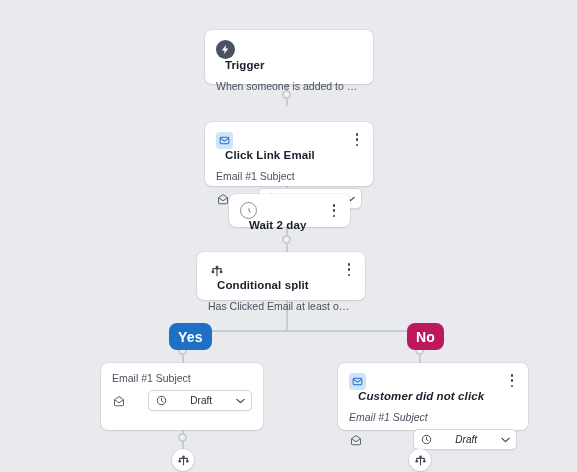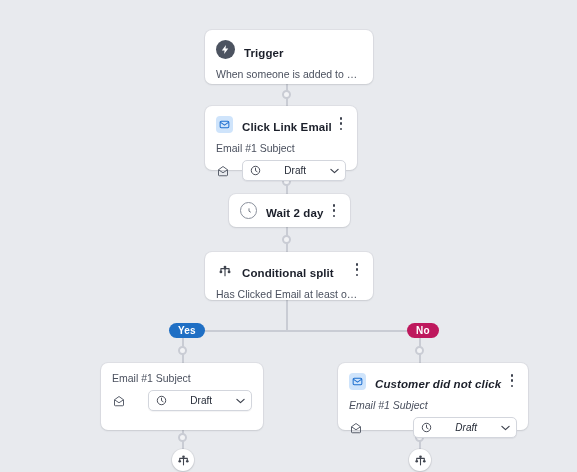--- a/index.html
+++ b/index.html
@@ -37,23 +37,24 @@
 
   
   .card {
     position: absolute;
     background: #ffffff;
     border-radius: 7px;
     box-shadow: 0 1px 2px rgba(20,25,40,.10), 0 0 0 1px rgba(20,25,40,.045);
   }
   .card-head {
     display: flex;
-    align-items: flex-end;
+    align-items: flex-start;
     padding: 10px 11px 0 11px;
     position: relative;
+    flex-direction: column;
   }
   .card-title {
     font-size: 11.5px;
     font-weight: bold;
     color: #1b1f2a;
     letter-spacing: .1px;
     margin-left: 9px;
   }
   .card-sub {
     font-size: 10.5px;
@@ -135,26 +136,26 @@
     color: #242a36;
   }
   .chev {
     width: 9px; height: 6px;
     margin-left: 2px;
   }
 
   
   .pill {
     position: absolute;
-    height: 15px;
+    height: 27px;
     border-radius: 8px;
     display: flex;
     align-items: center;
     justify-content: center;
-    font-size: 10px;
+    font-size: 14px;
     font-weight: bold;
     color: #fff;
     padding: 1px 9px;
     letter-spacing: .2px;
   }
   .pill-yes { background: #1f6fc4; }
   .pill-no  { background: #be185d; }
 
   
   .endnode {
@@ -200,21 +201,21 @@
       <span class="ic-trigger">
         <svg width="11" height="11" viewBox="0 0 24 24" aria-hidden="true">
           <path d="M13 2L4 14h6l-1 8 9-12h-6l1-8z" fill="#ffffff"></path>
         </svg>
       </span>
       <span class="card-title">Trigger</span>
     </div>
     <div class="card-sub">When someone is added to Newsletter</div>
   </div>
 
-  <div class="card" style="left:205px; top:106px; width:152px; height:64px;">
+  <div class="card" style="left:205px; top:122px; width:168px; height:64px;">
     <div class="card-head">
       <span class="ic-mail">
         <svg width="11" height="11" viewBox="0 0 24 24" aria-hidden="true">
           <rect x="2.5" y="5" width="19" height="14" rx="2.5" fill="none" stroke="#1d6fd0" stroke-width="2.2"></rect>
           <path d="M3.5 7.5l8.5 6 8.5-6" fill="none" stroke="#1d6fd0" stroke-width="2.2" stroke-linecap="round" stroke-linejoin="round"></path>
         </svg>
       </span>
       <span class="card-title">Click Link Email</span>
       <span class="kebab">
           <i></i>
@@ -254,21 +255,21 @@
       </span>
       <span class="card-title">Wait 2 day</span>
       <span class="kebab" style="top:10px;">
           <i></i>
           <i></i>
           <i></i>
         </span>
     </div>
   </div>
 
-  <div class="card" style="left:205px; top:252px; width:168px; height:48px;">
+  <div class="card" style="left:197px; top:252px; width:168px; height:48px;">
     <div class="card-head">
       <span class="ic-plain">
         <svg width="14" height="14" viewBox="0 0 24 24" aria-hidden="true">
           <path d="M12 20V9" fill="none" stroke="#40454f" stroke-width="2" stroke-linecap="round"></path>
           <path d="M5 11V8h14v3" fill="none" stroke="#40454f" stroke-width="2" stroke-linecap="round" stroke-linejoin="round"></path>
           <circle cx="5" cy="13.5" r="2.4" fill="#40454f"></circle>
           <circle cx="19" cy="13.5" r="2.4" fill="#40454f"></circle>
           <circle cx="12" cy="5.2" r="2.4" fill="#40454f"></circle>
         </svg>
       </span>

